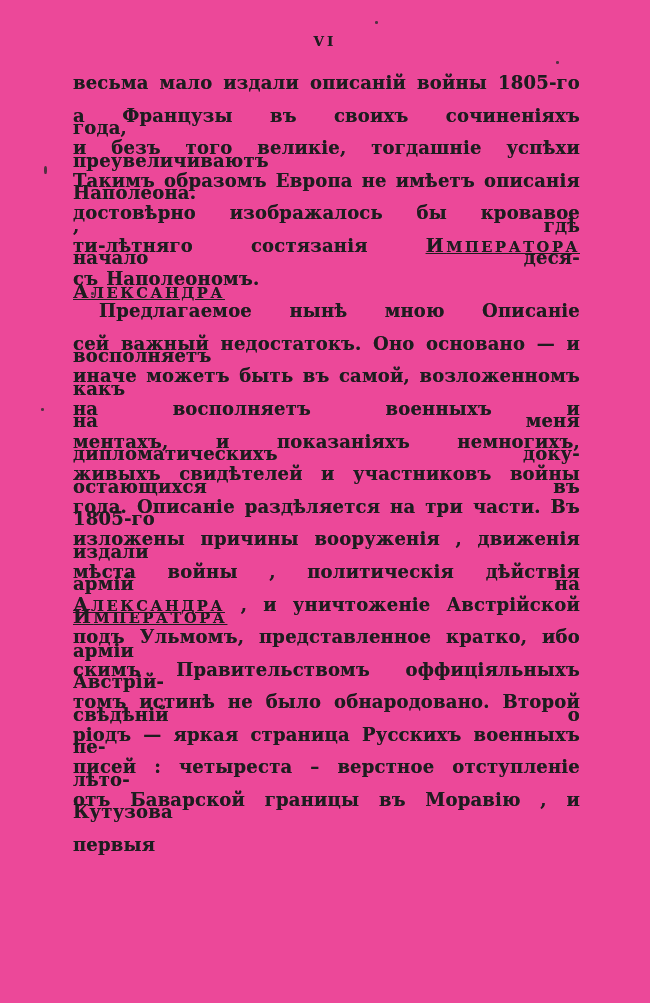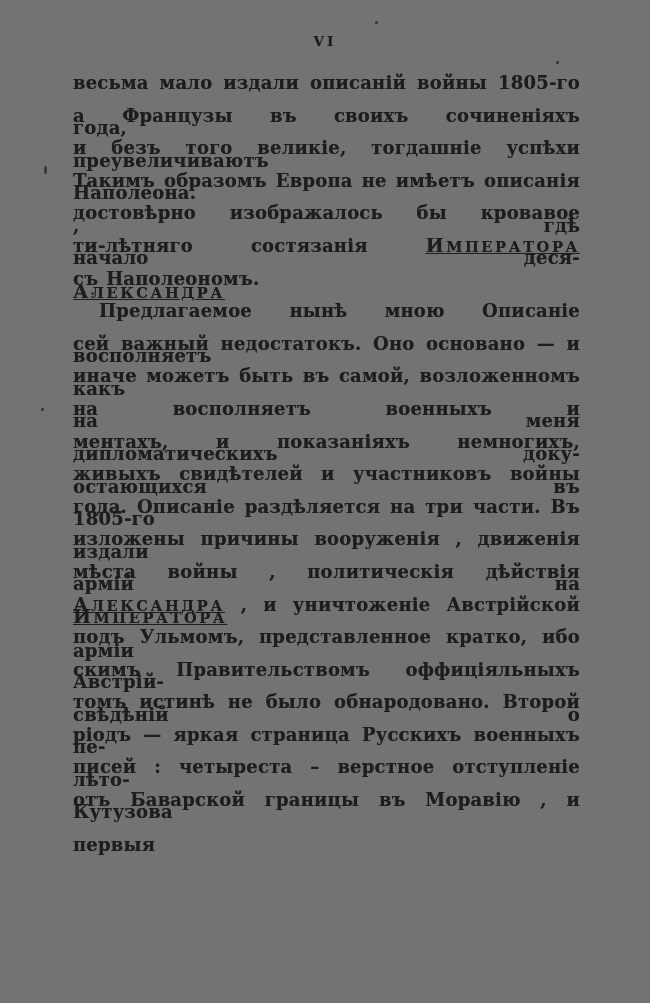--- a/index.html
+++ b/index.html
@@ -1,20 +1,20 @@
 <!DOCTYPE html>
 <html><head>
 <meta charset="utf-8">
 <style>
   html, body { margin: 0; padding: 0; background: #e8e8e6; }
   .page {
     position: relative;
     width: 650px;
     height: 1003px;
-    background: #737373;
+    background: #ec4899;
     overflow: hidden;
     font-family: "DejaVu Serif", serif;
     font-weight: 700;
     color: #1d1d1f;
     text-shadow: 0 0 0.5px rgba(20,20,20,0.55);
   }
   .page-number {
     position: absolute;
     top: 33px;
     left: 0;

